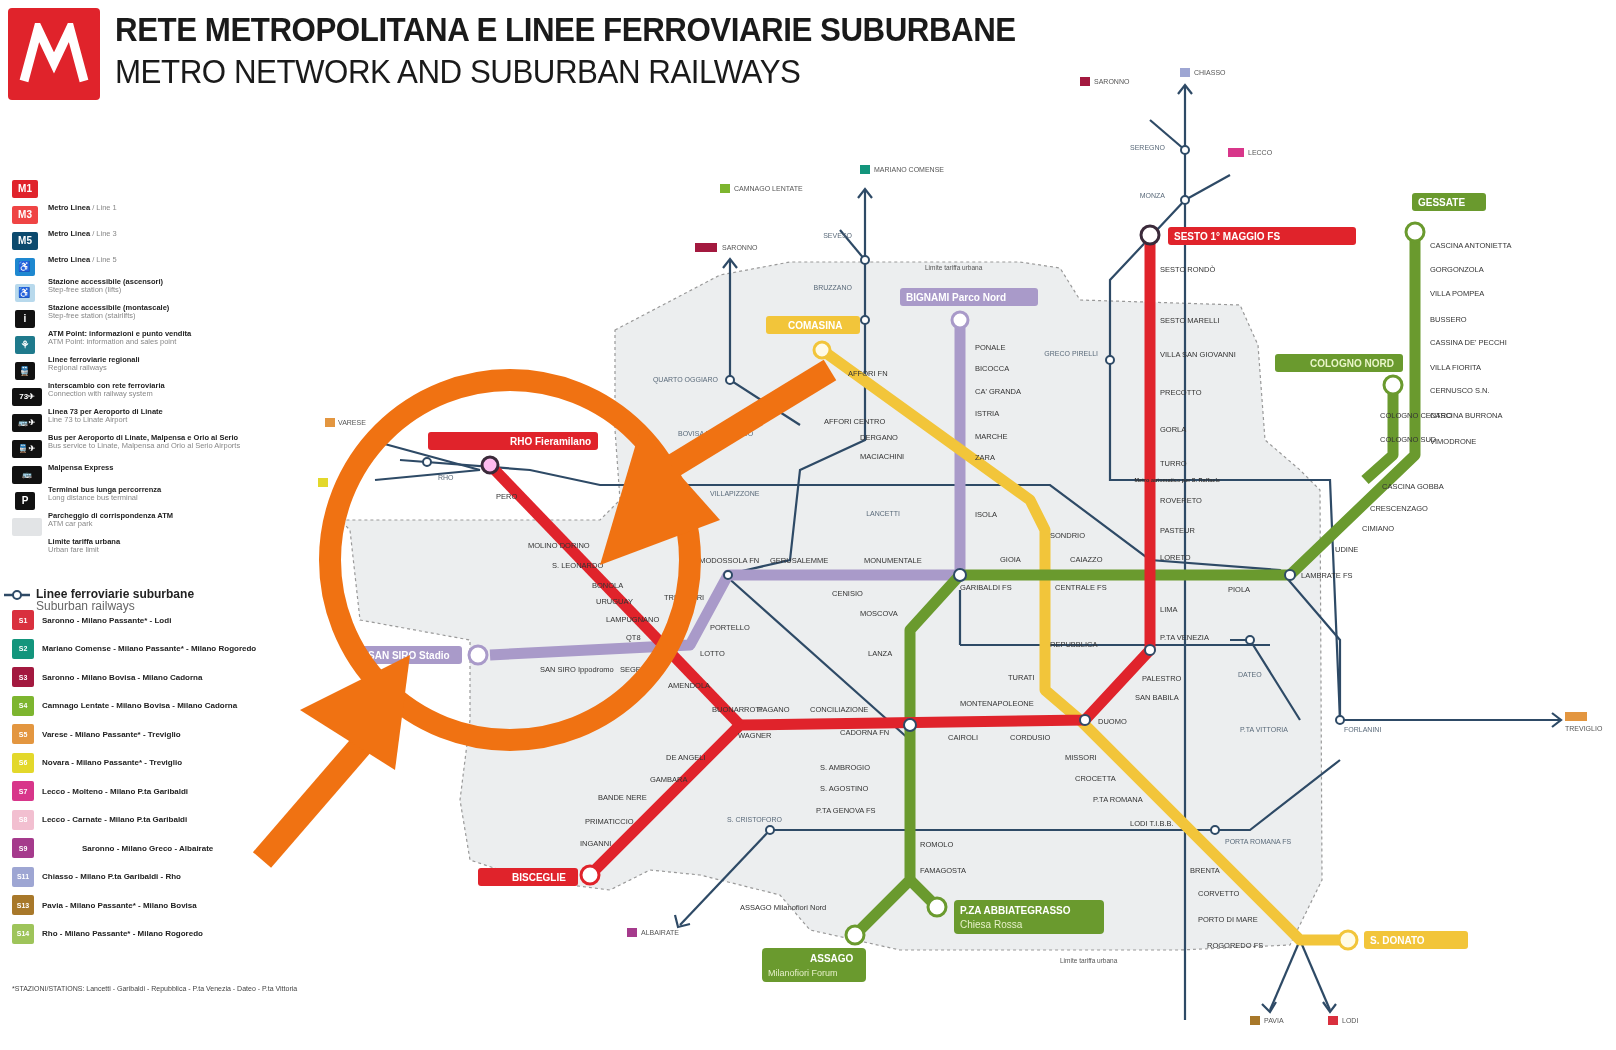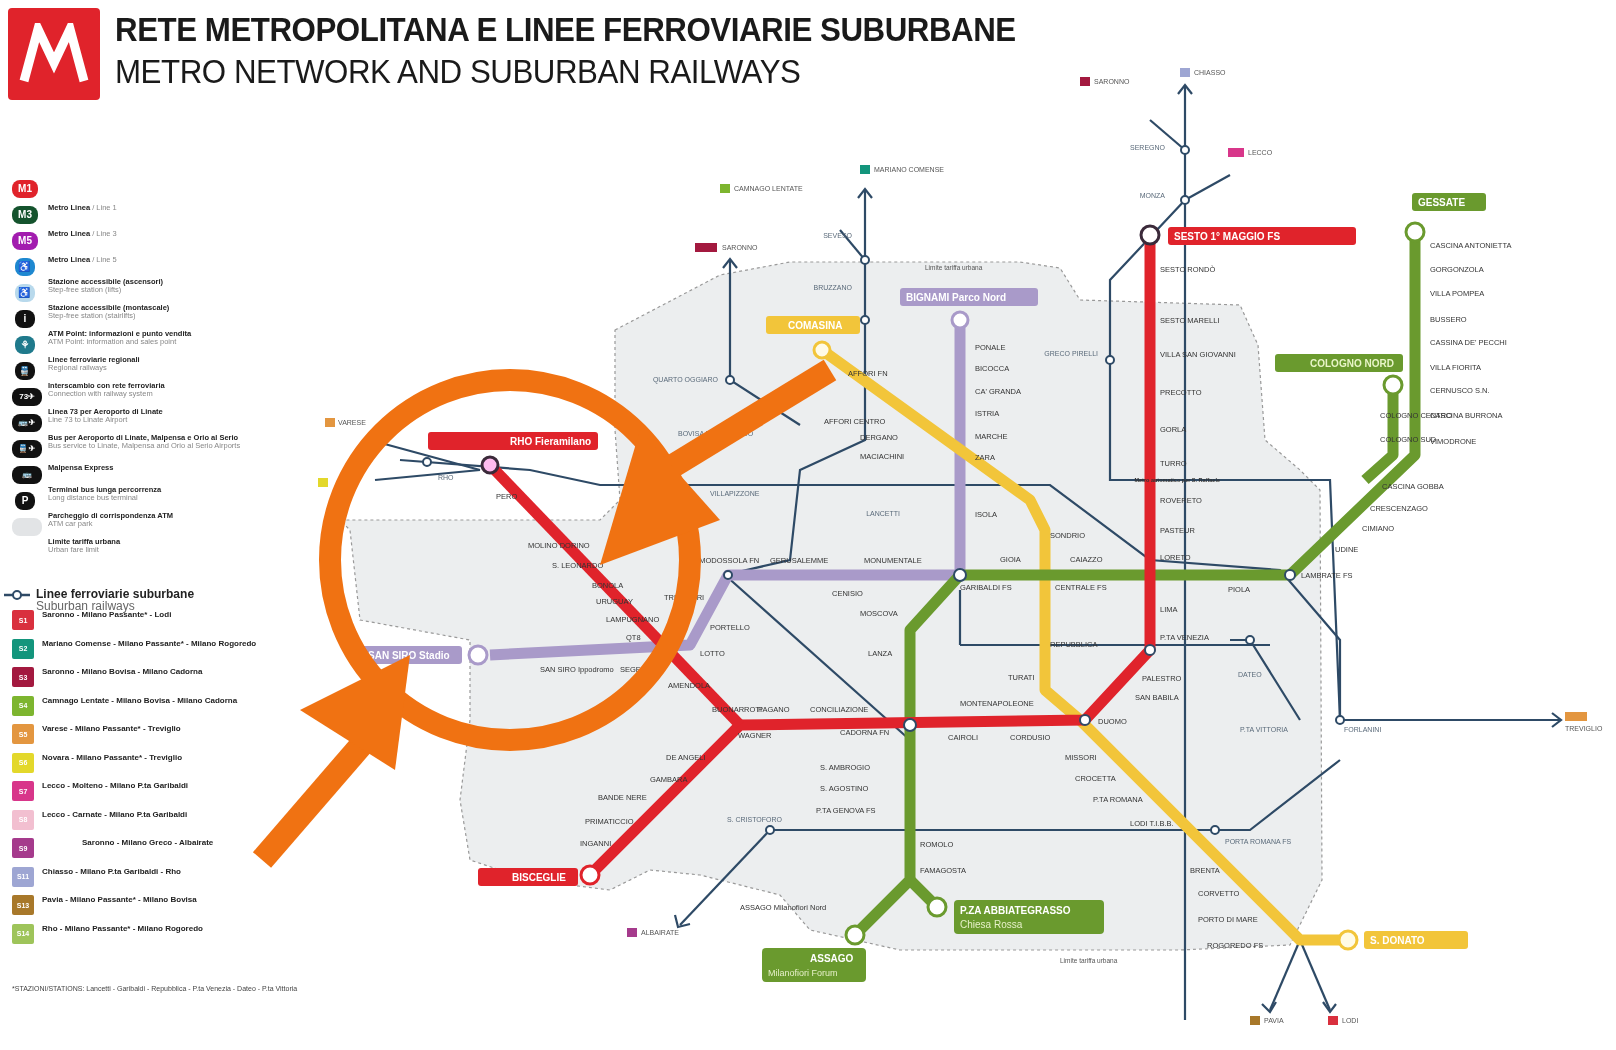--- a/index.html
+++ b/index.html
@@ -4,28 +4,28 @@
 <style>
   * { box-sizing: border-box; margin: 0; padding: 0; }
   html, body { width: 1616px; height: 1050px; background: #ffffff; overflow: hidden; }
   body { font-family: "Liberation Sans", sans-serif; position: relative; color: #222; }
   #stage { position: absolute; left: 0; top: 0; width: 1616px; height: 1050px; }
   .logo { position: absolute; left: 8px; top: 8px; width: 92px; height: 92px; background: #e0232b; border-radius: 4px; display:flex; align-items:center; justify-content:center; }
   .title1 { position: absolute; left: 115px; top: 10px; font-size: 34px; font-weight: 700; letter-spacing: -0.5px; color: #1a1a1a; font-family: "Liberation Sans", sans-serif; transform: scaleX(0.92); transform-origin: left; }
   .title2 { position: absolute; left: 115px; top: 52px; font-size: 34px; font-weight: 400; letter-spacing: -0.5px; color: #1a1a1a; transform: scaleX(0.92); transform-origin: left; }
   .legend { position: absolute; left: 12px; top: 176px; width: 300px; }
   .lg-row { display: flex; align-items: center; height: 25px; margin-bottom: 1px; }
-  .lg-badge { width: 26px; height: 18px; border-radius: 8px; color: #fff; font-size: 10px; font-weight: 700; display:flex; align-items:center; justify-content:center; margin-right: 10px; flex-shrink: 0; }
+  .lg-badge { width: 26px; height: 18px; border-radius: 2px; color: #fff; font-size: 10px; font-weight: 700; display:flex; align-items:center; justify-content:center; margin-right: 10px; flex-shrink: 0; }
   .lg-text { font-size: 7.5px; line-height: 8px; color: #333; margin-top: 38px; }
   .lg-text b { font-weight: 700; color: #222; }
   .lg-text span { color: #888; display:block; }
   .sub-head { position: absolute; left: 4px; top: 588px; display:flex; align-items:flex-start; }
   .sub-head .t1 { font-size: 12px; font-weight: 700; color: #222; line-height: 12px; }
   .sub-head .t2 { font-size: 12px; color: #666; line-height: 12px; }
-  .srow { position: absolute; left: 12px; display:flex; align-items:flex-start; }
+  .srow { position: absolute; left: 12px; display:flex; align-items:center; }
   .sbadge { width: 22px; height: 20px; border-radius: 2px; color: #fff; font-size: 7px; font-weight: 700; display:flex; align-items:center; justify-content:center; margin-right: 8px; }
   .stext { font-size: 8px; color: #222; font-weight: 700; }
   .footnote { position: absolute; left: 12px; top: 985px; font-size: 7px; color: #444; }
   svg text { font-family: "Liberation Sans", sans-serif; }
 </style>
 </head>
 <body>
 
 <div id="stage">
 
@@ -36,25 +36,25 @@
   </div>
   <div class="title1">RETE METROPOLITANA E LINEE FERROVIARIE SUBURBANE</div>
   <div class="title2">METRO NETWORK AND SUBURBAN RAILWAYS</div>
 
   <div class="legend">
     <div class="lg-row">
       <div class="lg-badge" style="background:#e0232b">M1</div>
       <div class="lg-text"><b>Metro Linea</b> <span style="display:inline">/ Line 1</span></div>
     </div>
     <div class="lg-row">
-      <div class="lg-badge" style="background:#14532d">M3</div>
+      <div class="lg-badge" style="background:#ef4444">M3</div>
       <div class="lg-text"><b>Metro Linea</b> <span style="display:inline">/ Line 3</span></div>
     </div>
     <div class="lg-row">
-      <div class="lg-badge" style="background:#a21caf">M5</div>
+      <div class="lg-badge" style="background:#0c4a6e">M5</div>
       <div class="lg-text"><b>Metro Linea</b> <span style="display:inline">/ Line 5</span></div>
     </div>
     <div class="lg-row">
       <div class="lg-badge" style="background:#1e88d0;width:20px;margin-left:3px;margin-right:13px">♿</div>
       <div class="lg-text"><b>Stazione accessibile (ascensori)</b><span>Step-free station (lifts)</span></div>
     </div>
     <div class="lg-row">
       <div class="lg-badge" style="background:#b8d9ec;width:20px;margin-left:3px;margin-right:13px;color:#3a7ca5">♿</div>
       <div class="lg-text"><b>Stazione accessibile (montascale)</b><span>Step-free station (stairlifts)</span></div>
     </div>

